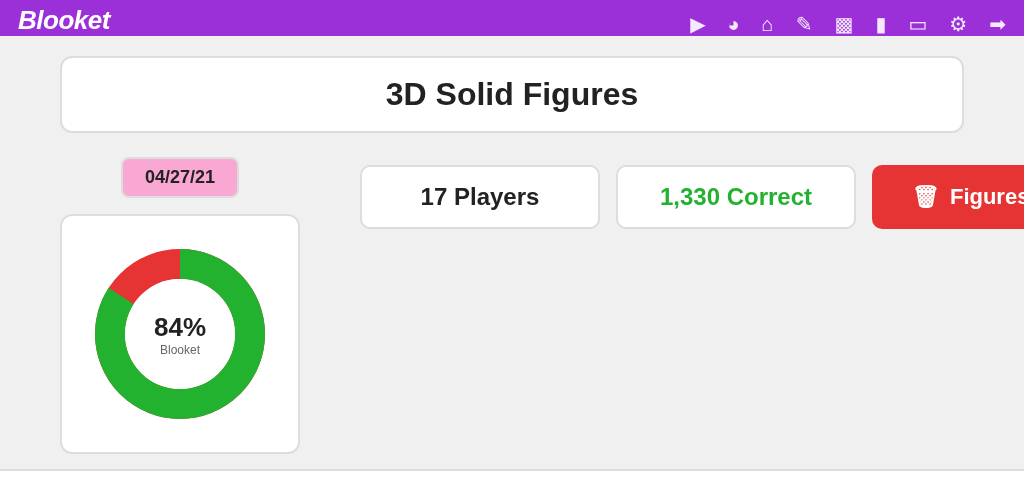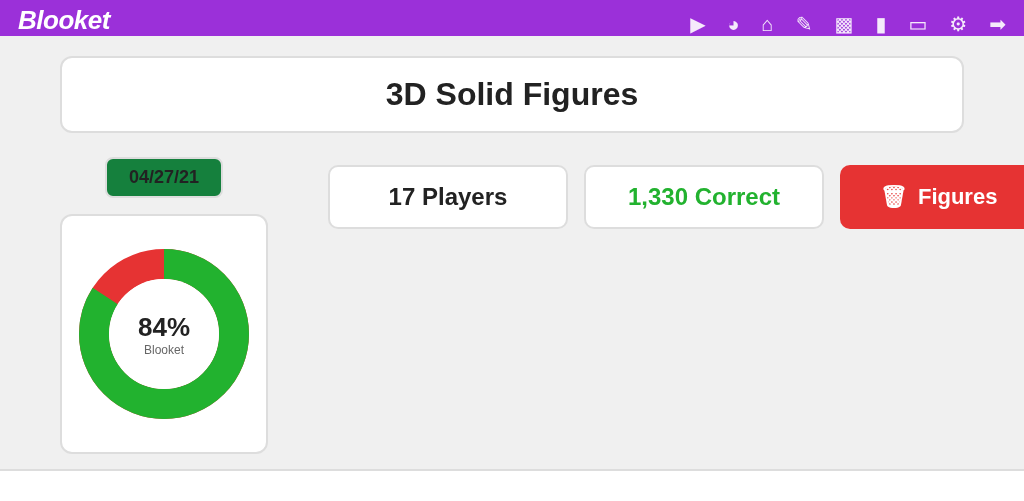--- a/index.html
+++ b/index.html
@@ -63,34 +63,34 @@
     }
 
     
     .left-col {
       display: flex;
       flex-direction: column;
       align-items: center;
       gap: 16px;
     }
     .date-badge {
-      background: #15803d;
+      background: #f9a8d4;
       border: 2px solid #ddd;
       border-radius: 8px;
       padding: 8px 22px;
       font-size: 18px;
       font-weight: 700;
       color: #222;
     }
     .chart-card {
       background: white;
       border: 2px solid #ddd;
       border-radius: 12px;
       padding: 20px;
-      width: 208px;
+      width: 240px;
       height: 240px;
       display: flex;
       align-items: center;
       justify-content: center;
       position: relative;
     }
 
     
     .donut-container {
       position: relative;

